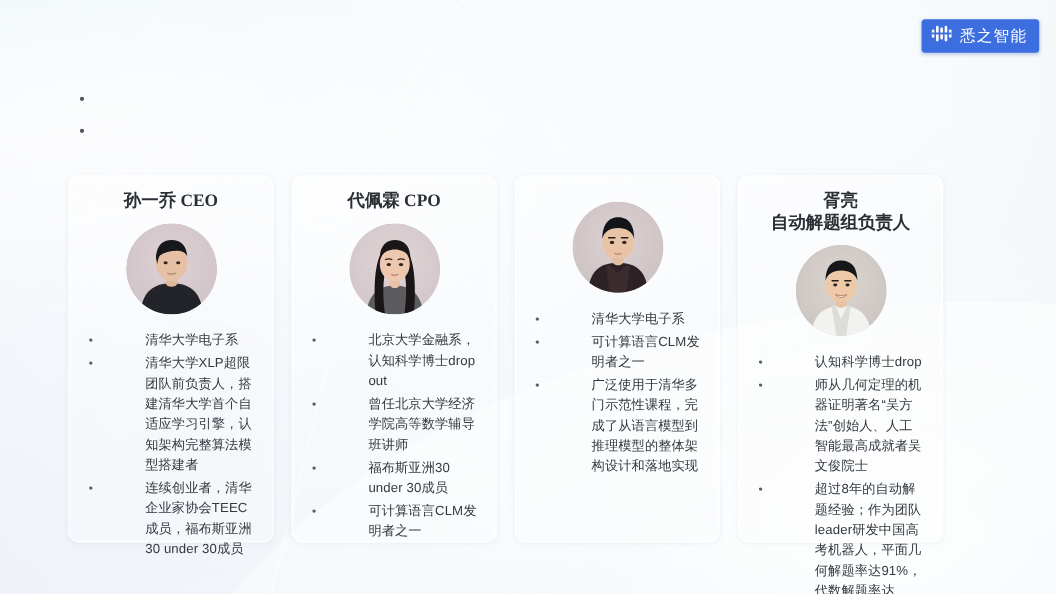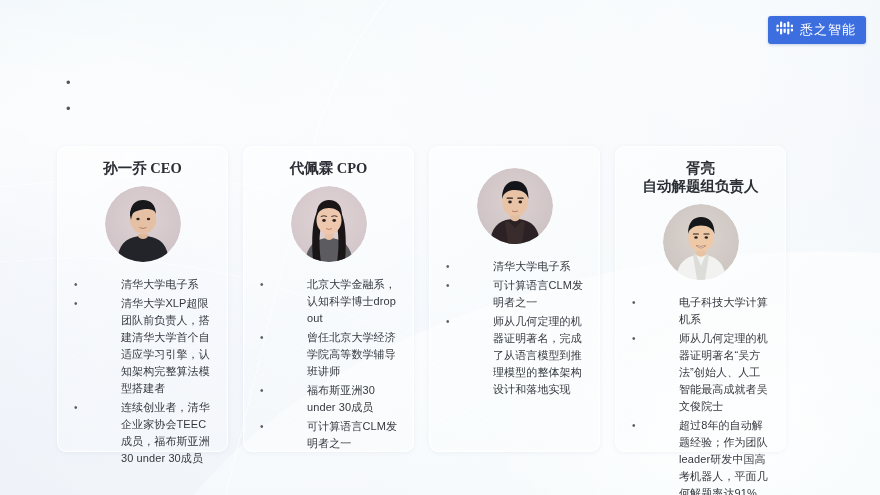--- a/index.html
+++ b/index.html
@@ -346,21 +346,21 @@
         <div class="bullet">
           <span class="bullet-dot">•</span>
           <span class="bullet-text">清华大学电子系</span>
         </div>
         <div class="bullet">
           <span class="bullet-dot">•</span>
           <span class="bullet-text">可计算语言CLM发明者之一</span>
         </div>
         <div class="bullet">
           <span class="bullet-dot">•</span>
-          <span class="bullet-text">师从几何定理的机器证明著名，完成了从语言模型到推理模型的整体架构设计和落地实现</span>
+          <span class="bullet-text">广泛使用于清华多门示范性课程，完成了从语言模型到推理模型的整体架构设计和落地实现</span>
         </div>
       </div>
     </div>
 
     <div class="card">
       <div class="card-name">胥亮
 自动解题组负责人</div>
       <div class="avatar">
         <svg width="76" height="76" viewBox="0 0 76 76" aria-hidden="true">
           <defs>
@@ -378,21 +378,21 @@
           <ellipse cx="43.3" cy="33.5" rx="1.7" ry="1.2" fill="#2d221e"></ellipse>
           <rect x="29.8" y="29.4" width="6.2" height="1.2" rx="0.6" fill="#261d1a"></rect>
           <rect x="40.4" y="29.4" width="6.2" height="1.2" rx="0.6" fill="#261d1a"></rect>
           <path d="M33.2 41.5 Q38 46.5 42.8 41.5 Q38 43.5 33.2 41.5 Z" fill="#ffffff" stroke="#a8705a" stroke-width="0.7"></path>
           <path d="M33.5 50 C35 53.5 41 53.5 42.5 50 L42.5 47 L33.5 47 Z" fill="#e9c3a1"></path>
         </svg>
       </div>
       <div class="bullets">
         <div class="bullet">
           <span class="bullet-dot">•</span>
-          <span class="bullet-text">电子科技大学计算机系</span>
+          <span class="bullet-text">认知科学博士drop</span>
         </div>
         <div class="bullet">
           <span class="bullet-dot">•</span>
           <span class="bullet-text">师从几何定理的机器证明著名“吴方法”创始人、人工智能最高成就者吴文俊院士</span>
         </div>
         <div class="bullet">
           <span class="bullet-dot">•</span>
           <span class="bullet-text">超过8年的自动解题经验；作为团队leader研发中国高考机器人，平面几何解题率达91%，代数解题率达92%。</span>
         </div>
       </div>

